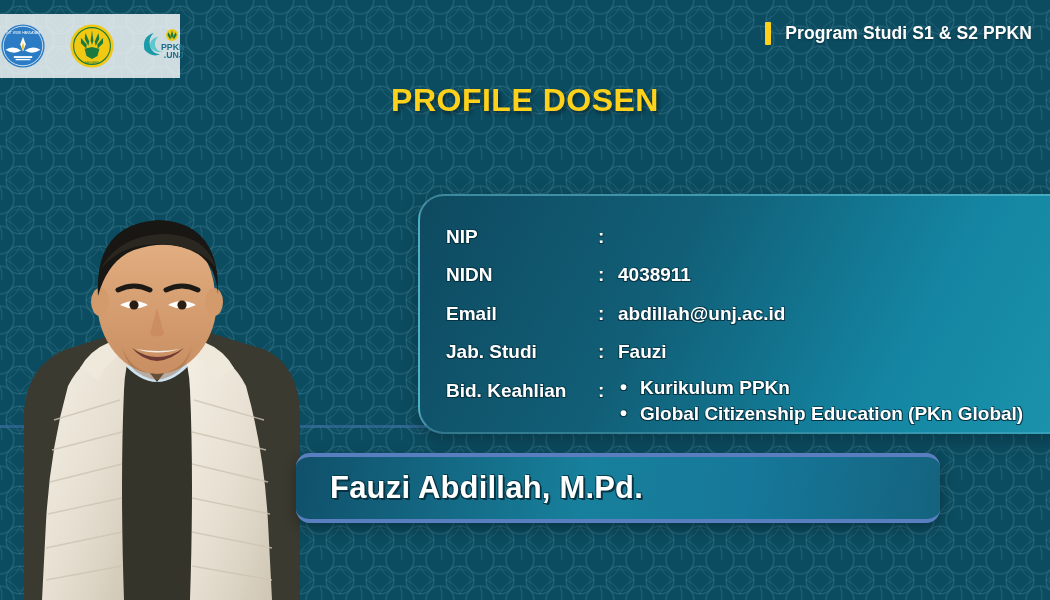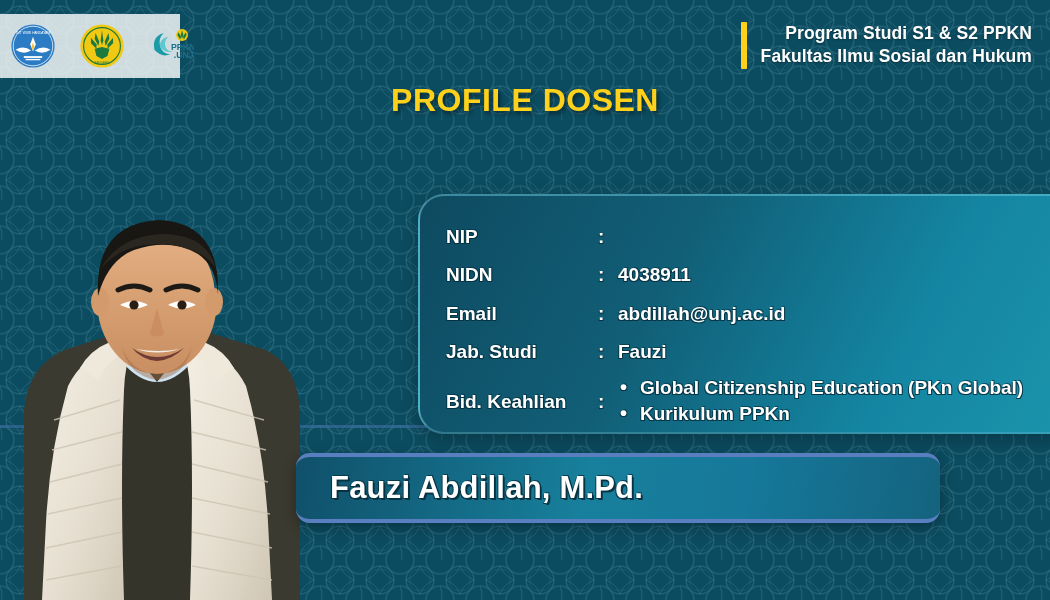--- a/index.html
+++ b/index.html
@@ -25,21 +25,20 @@
     position:absolute; left:0; right:0; top:425px; height:3px;
     background:linear-gradient(90deg,#3f6fa8,#4b7cb4);
     opacity:.55;
   }
 
   
   #logo-bar {
     position:absolute; left:0; top:14px; width:180px; height:64px;
     background:rgba(255,255,255,.80);
     display:flex; align-items:center; gap:23px;
-    padding-left:10px;
   }
   .logo { width:46px; height:46px; flex:0 0 auto; display:block; }
 
   
   #header-right {
     position:absolute; right:18px; top:22px;
     display:flex; align-items:center; gap:14px;
   }
   #header-accent-bar {
     width:6px; background:#ffd11a; border-radius:1px;
@@ -71,21 +70,21 @@
     position:absolute; left:418px; top:194px; width:640px; height:240px;
     border-radius:26px 0 0 26px;
     background:linear-gradient(118deg,#0e4a60 0%, #115f77 38%, #1486a3 75%, #1b93ab 100%);
     border-left:2px solid rgba(120,205,222,.55);
     border-top:2px solid rgba(120,205,222,.45);
     border-bottom:2px solid rgba(120,205,222,.35);
     box-shadow:0 6px 18px rgba(0,0,0,.25);
     padding:26px 10px 10px 26px;
   }
   .info-row {
-    display:flex; align-items:center;
+    display:flex; align-items:flex-start;
     margin-bottom:8px;
   }
   .info-label {
     width:152px; flex:0 0 152px;
     color:#ffffff; font-weight:bold; font-size:19px; line-height:1.6;
     text-shadow:1px 1px 0 rgba(6,50,65,.9), -1px 1px 0 rgba(6,50,65,.9), 1px -1px 0 rgba(6,50,65,.7);
   }
   .info-colon {
     width:20px; flex:0 0 20px;
     color:#ffffff; font-weight:bold; font-size:19px; line-height:1.6;
@@ -198,21 +197,20 @@
       <path d="M82 20 L76 30 L78 36 L84 26 Z" fill="#1d7a3f"></path>
       <text x="50" y="58" fill="#1b6f8a" font-size="19" font-weight="bold" font-family="Liberation Sans, sans-serif">PPKN</text>
       <text x="56" y="76" fill="#1b6f8a" font-size="19" font-weight="bold" font-family="Liberation Sans, sans-serif">.UNJ</text>
     </svg>
   </div>
 
   <div id="header-right">
     <div id="header-accent-bar"></div>
     <div id="header-lines">
       <div>Program Studi S1 &amp; S2 PPKN</div>
-      <div>Fakultas Ilmu Sosial dan Hukum</div>
     </div>
   </div>
 
   <div id="page-title">PROFILE DOSEN</div>
 
   <svg id="photo" viewBox="0 0 330 450">
     <defs>
       <clipPath id="personClip">
         <path d="M120 450 L120 300 Q96 250 96 205 Q96 150 134 128 Q160 112 190 122
                  Q224 134 228 185 Q230 240 206 292 L206 450 Z"></path>
@@ -305,22 +303,22 @@
     <div class="info-row">
       <span class="info-label">Jab. Studi</span>
       <span class="info-colon">:</span>
       <span class="info-value">Fauzi</span>
     </div>
 
     <div class="info-row">
       <span class="info-label">Bid. Keahlian</span>
       <span class="info-colon">:</span>
       <ul id="expertise-list">
+        <li>Kurikulum PPKn</li>
         <li>Global Citizenship Education (PKn Global)</li>
-        <li>Kurikulum PPKn</li>
       </ul>
     </div>
 
   </div>
 
   <div id="name-banner">
     <span id="name-text">Fauzi Abdillah, M.Pd.</span>
   </div>
 
 </div>

